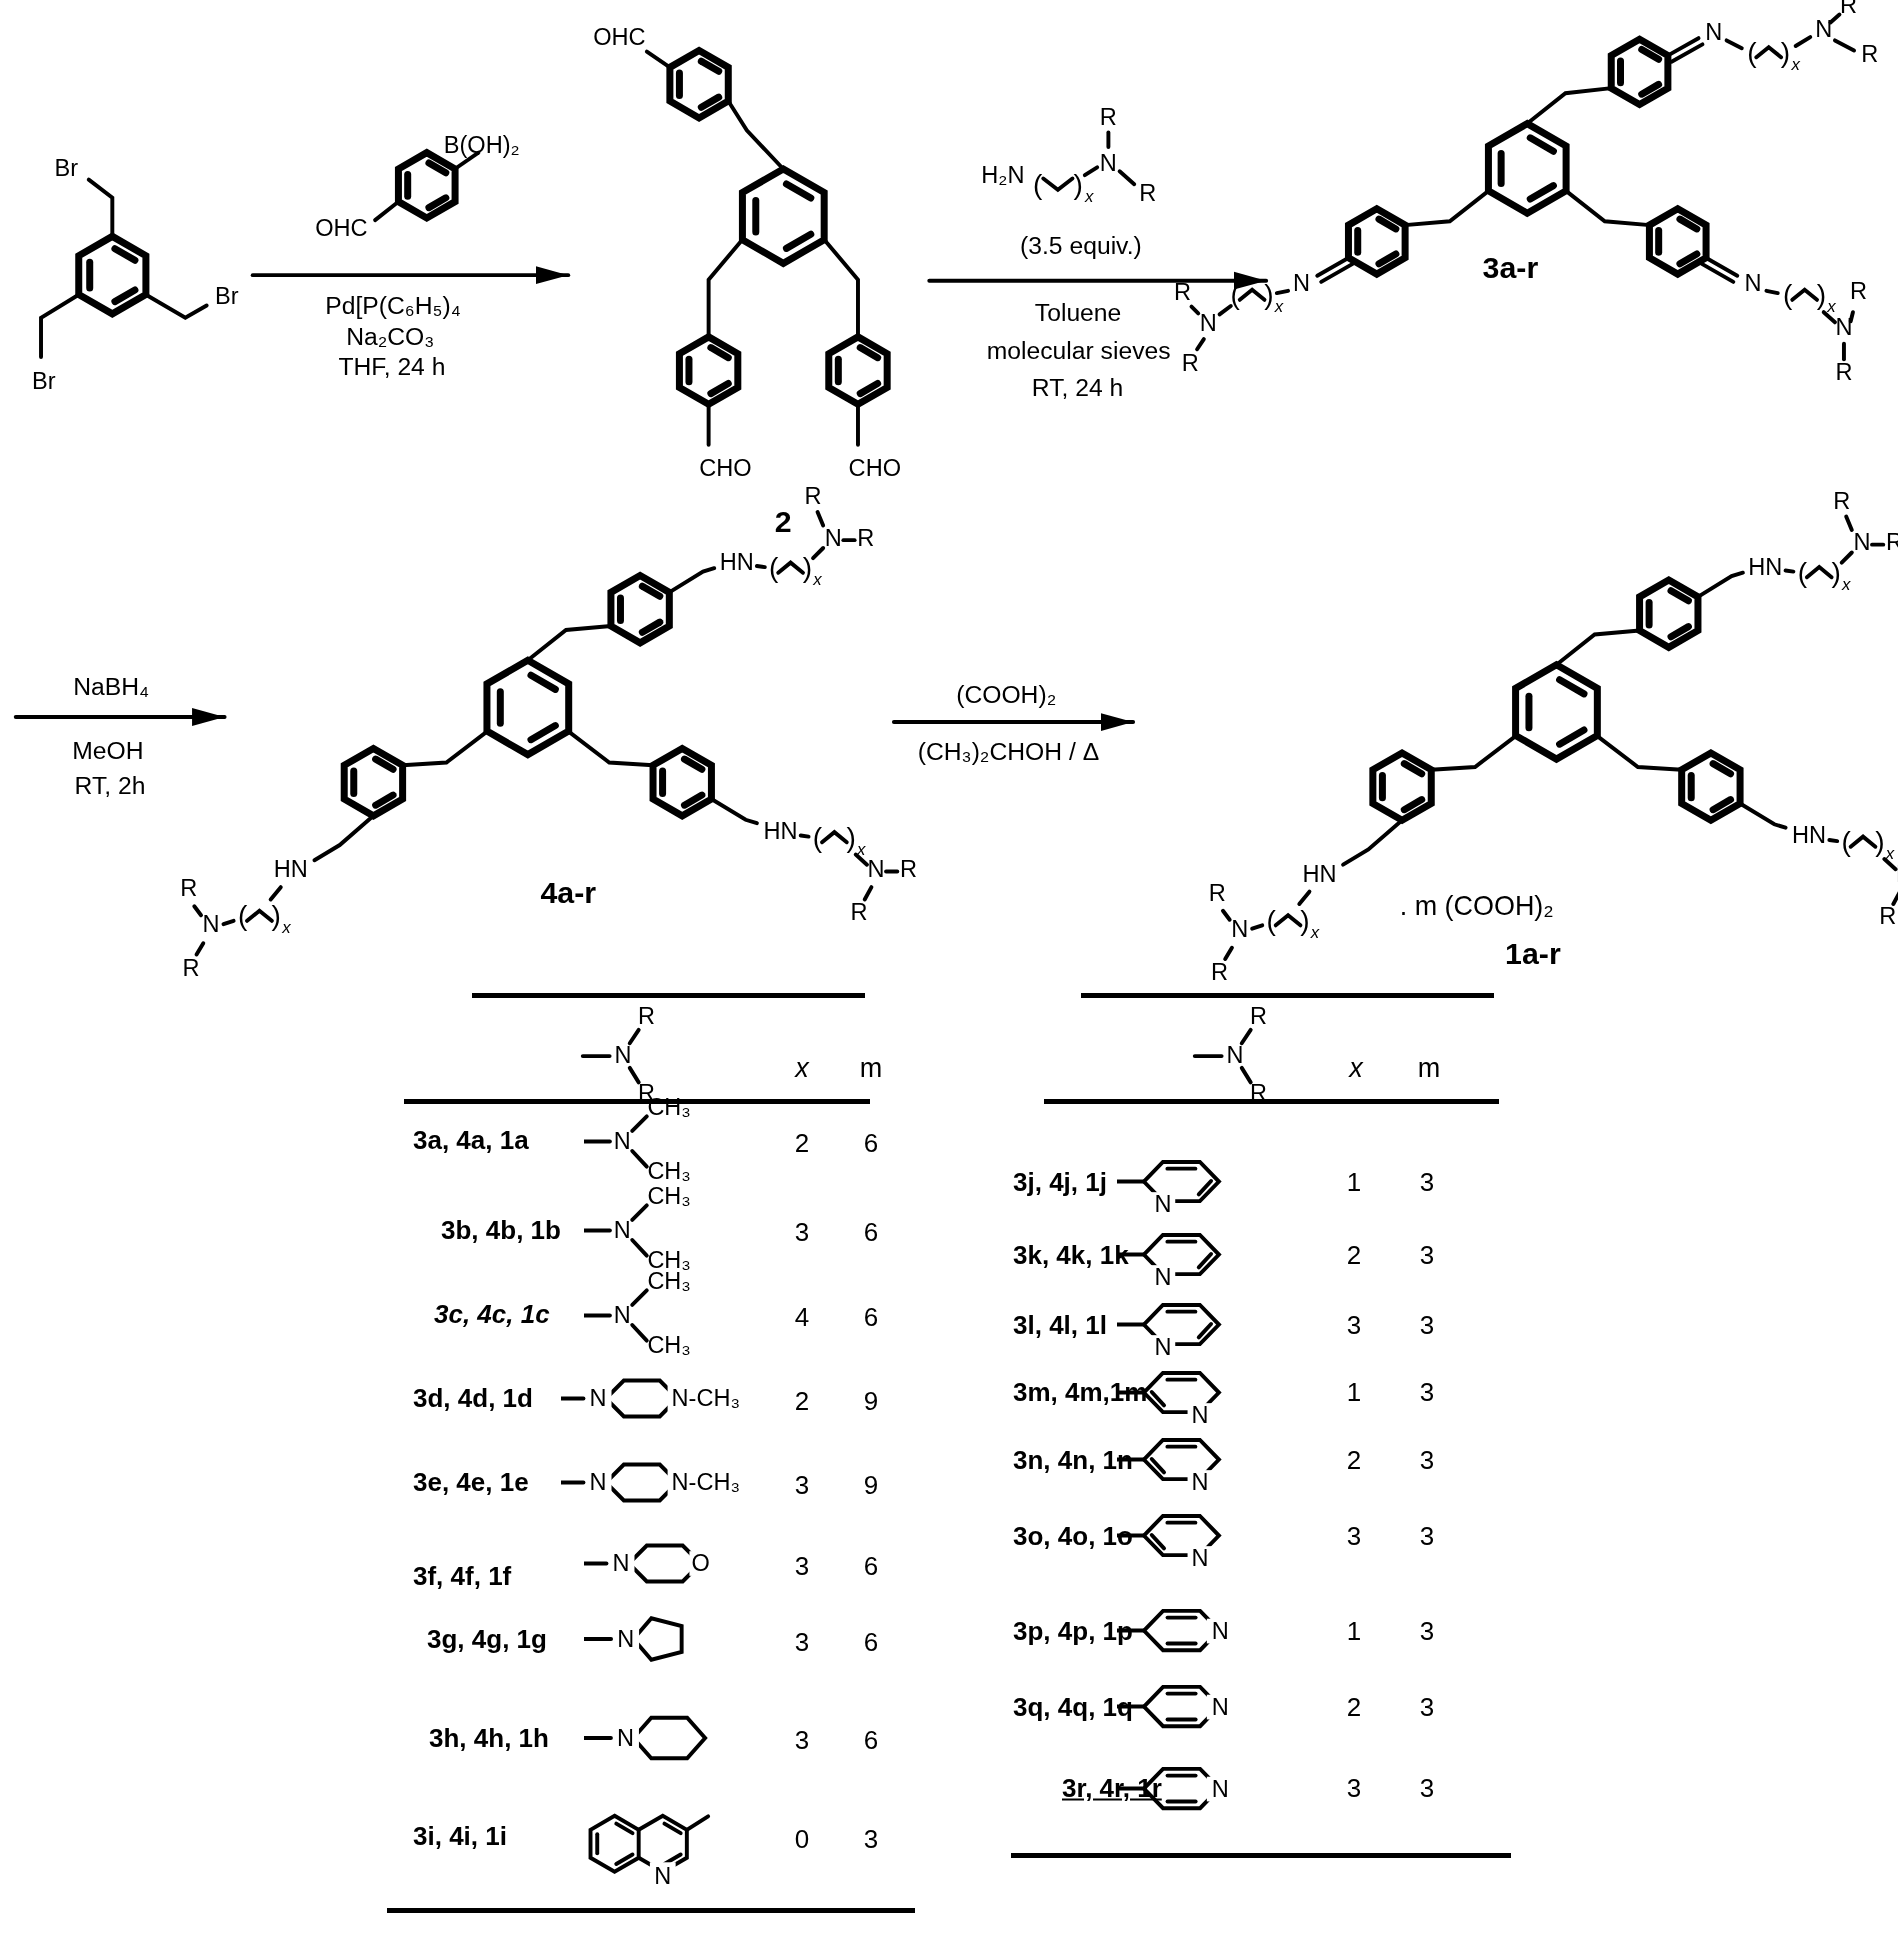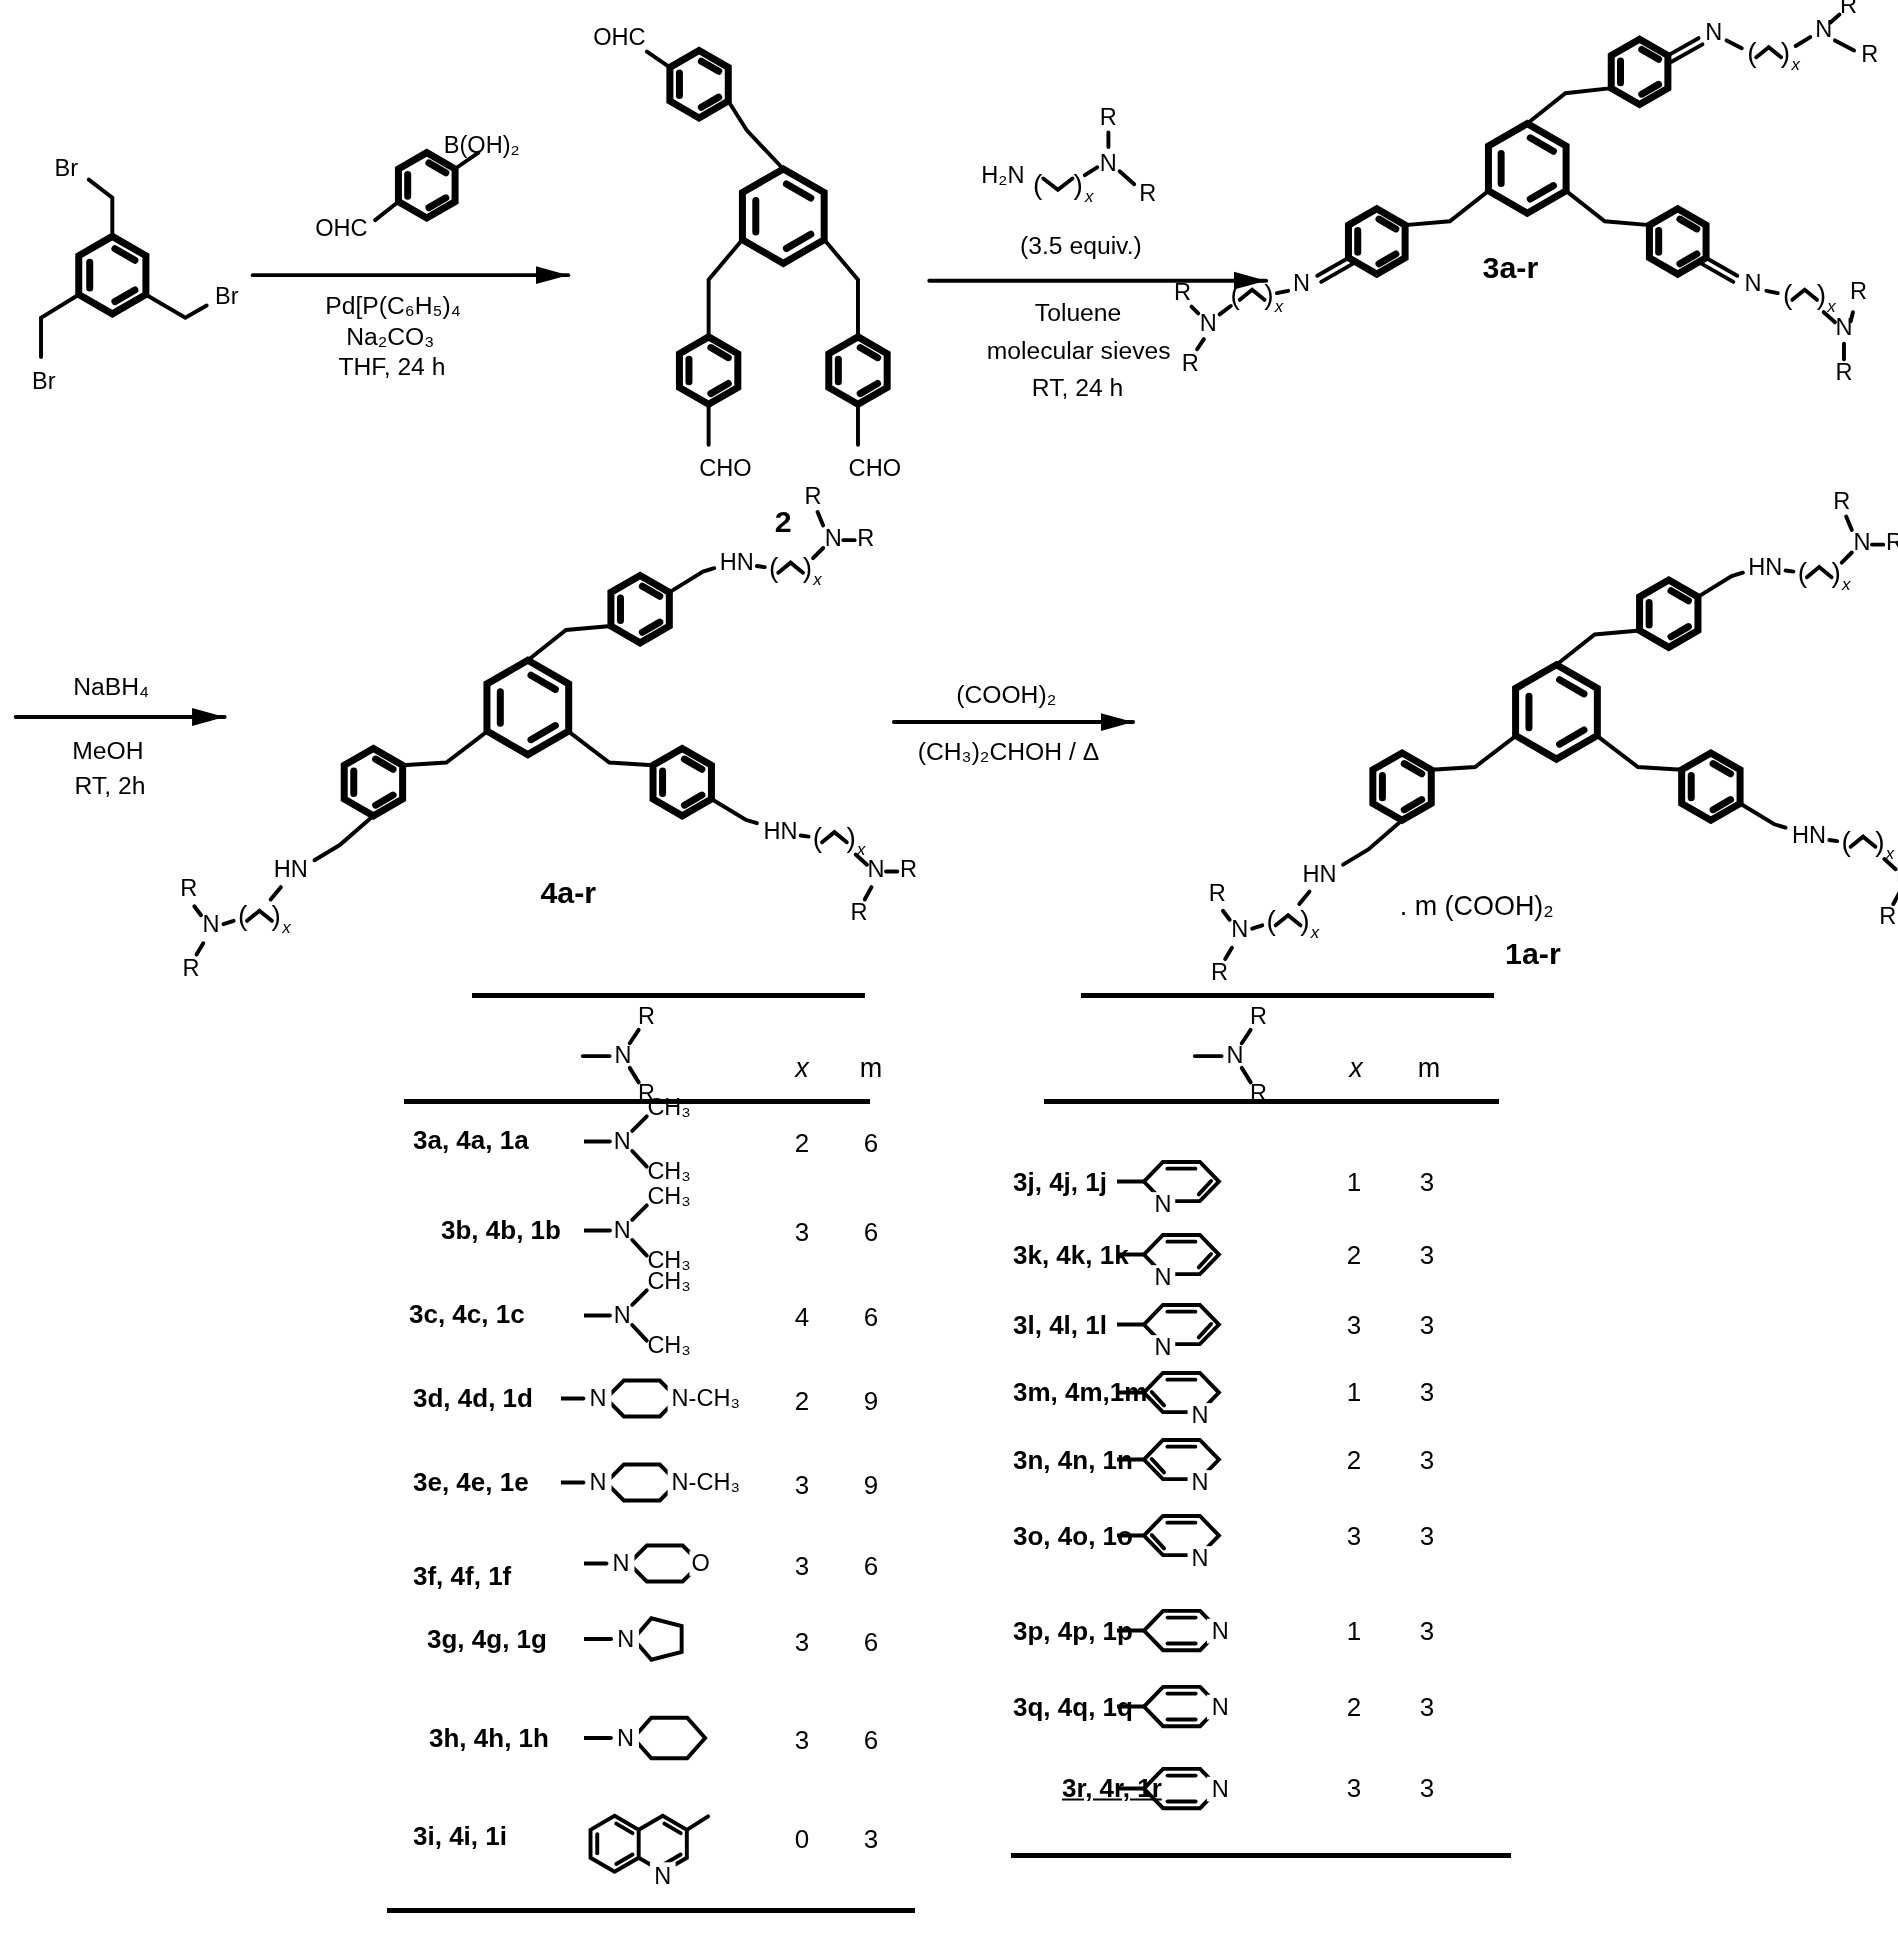--- a/index.html
+++ b/index.html
@@ -272,21 +272,21 @@
       <path class="bond" d="M86,66 L112,40"></path>
           <text class="at" x="152" y="38">CH₃</text>
       <path class="bond" d="M86,102 L112,130"></path>
           <text class="at" x="152" y="152">CH₃</text>
     </svg>
     <div class="t val" style="left:802px;top:1232px;">3</div>
     <div class="t val" style="left:871px;top:1232px;">6</div>
   </div>
 
   <div>
-    <div class="tl rowlbl" style="left:409px;top:1314px;">3c, 4c, 1c</div>
+    <div class="tl rowlbl" style="left:434px;top:1314px;font-style:italic;">3c, 4c, 1c</div>
     <svg class="art" style="left:584px;top:1268px;" width="168" height="95" viewBox="0 0 300 170">
       <line class="bond" x1="0" y1="85" x2="46" y2="85"></line>
       <text class="at" x="68" y="98">N</text>
       <path class="bond" d="M86,66 L112,40"></path>
           <text class="at" x="152" y="38">CH₃</text>
       <path class="bond" d="M86,102 L112,130"></path>
           <text class="at" x="152" y="152">CH₃</text>
     </svg>
     <div class="t val" style="left:802px;top:1317px;">4</div>
     <div class="t val" style="left:871px;top:1317px;">6</div>

